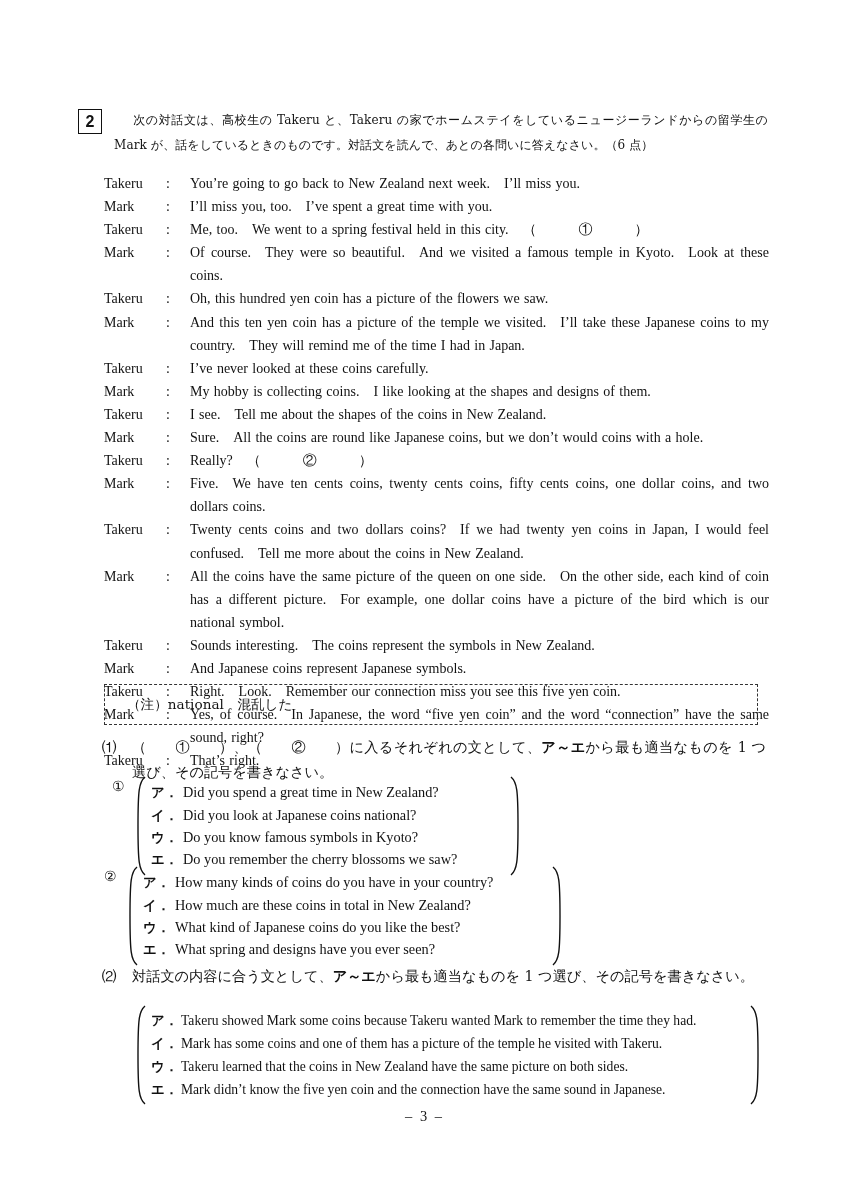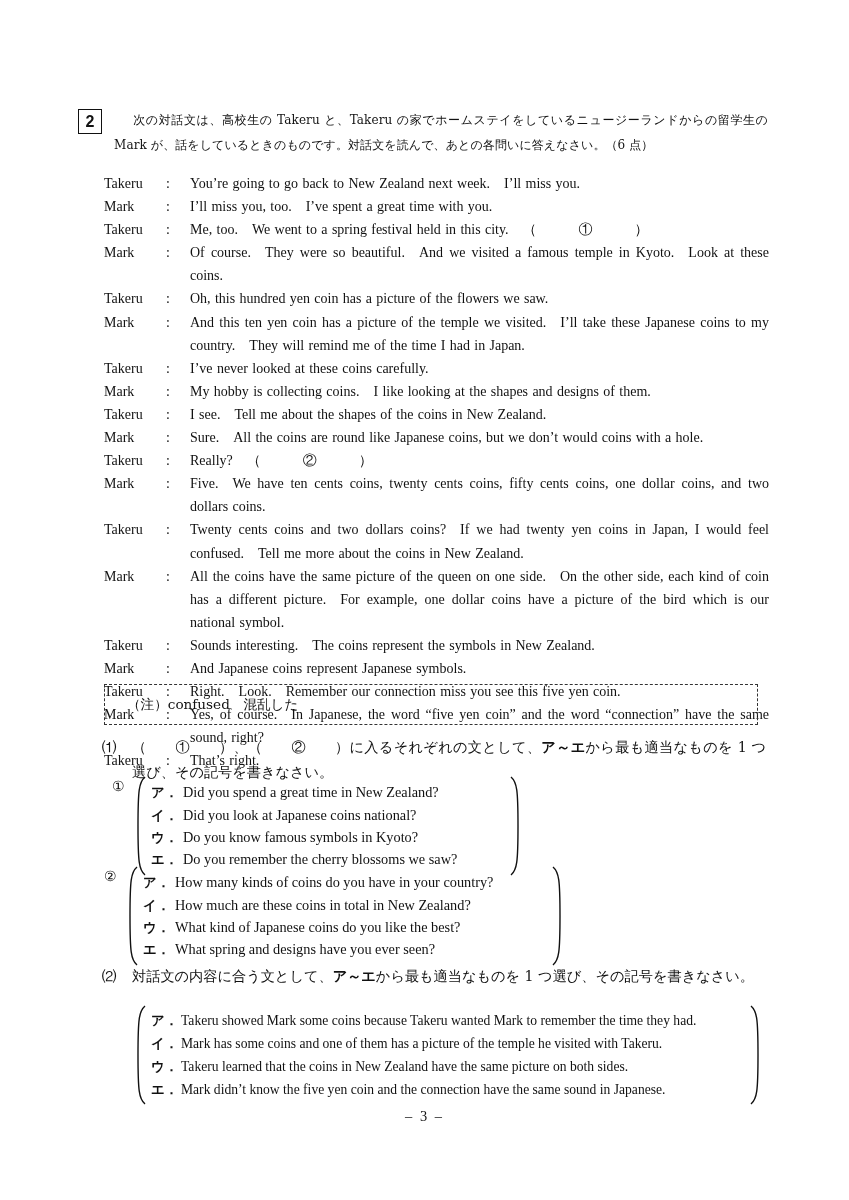--- a/index.html
+++ b/index.html
@@ -286,21 +286,21 @@
         <div class="colon">:</div>
         <div class="utt">Yes, of course. In Japanese, the word “five yen coin” and the word “connection” have the same sound, right?</div>
       </div>
       <div class="dline">
         <div class="spk">Takeru</div>
         <div class="colon">:</div>
         <div class="utt">That’s right.</div>
       </div>
     </div>
 
-  <div class="notebox">（注）confused　混乱した</div>
+  <div class="notebox">（注）national　混乱した</div>
 
   <div class="subq" id="subq1">
     <div class="subq-label">⑴</div>
     <div class="subq-text">（　　①　　）、（　　②　　）に入るそれぞれの文として、<b>ア～エ</b>から最も適当なものを 1 つ選び、その記号を書きなさい。</div>
   </div>
 
   <div class="optgroup" id="optgroup1">
     <div class="circ">①</div>
     <div class="brace">
       <svg viewBox="0 0 13 100" preserveAspectRatio="none">

